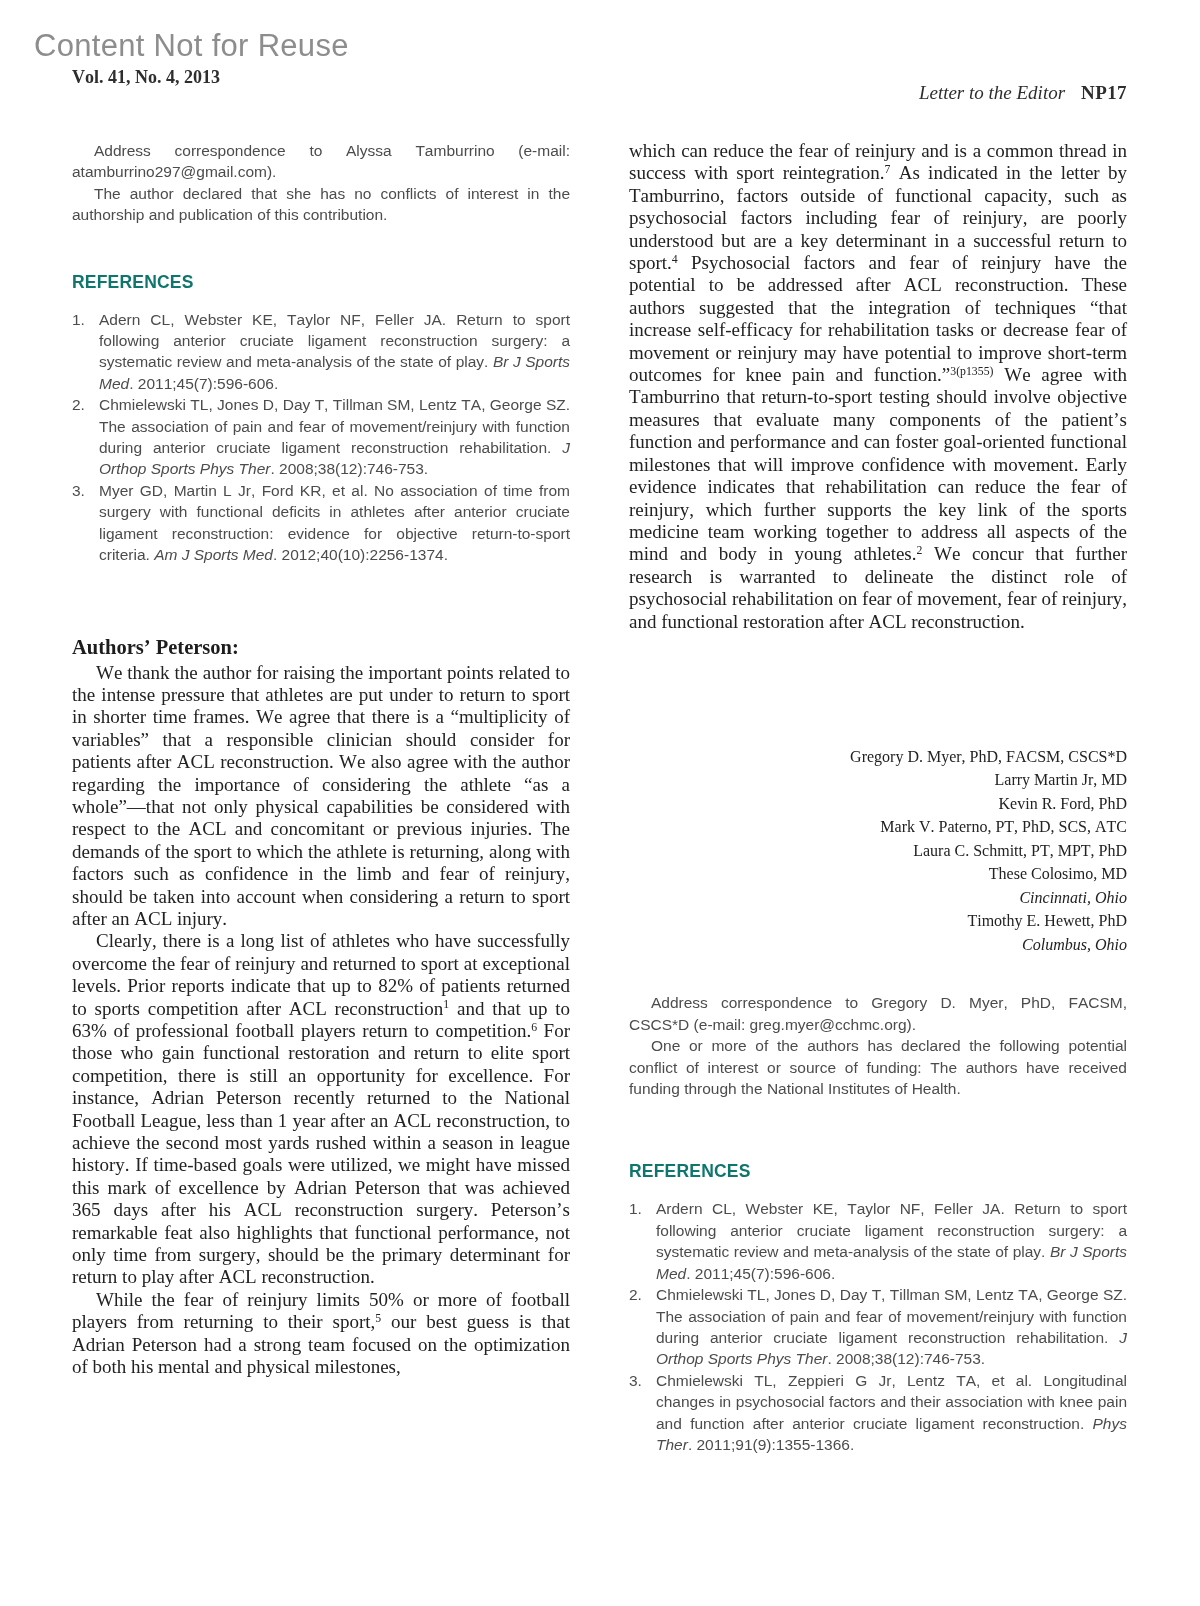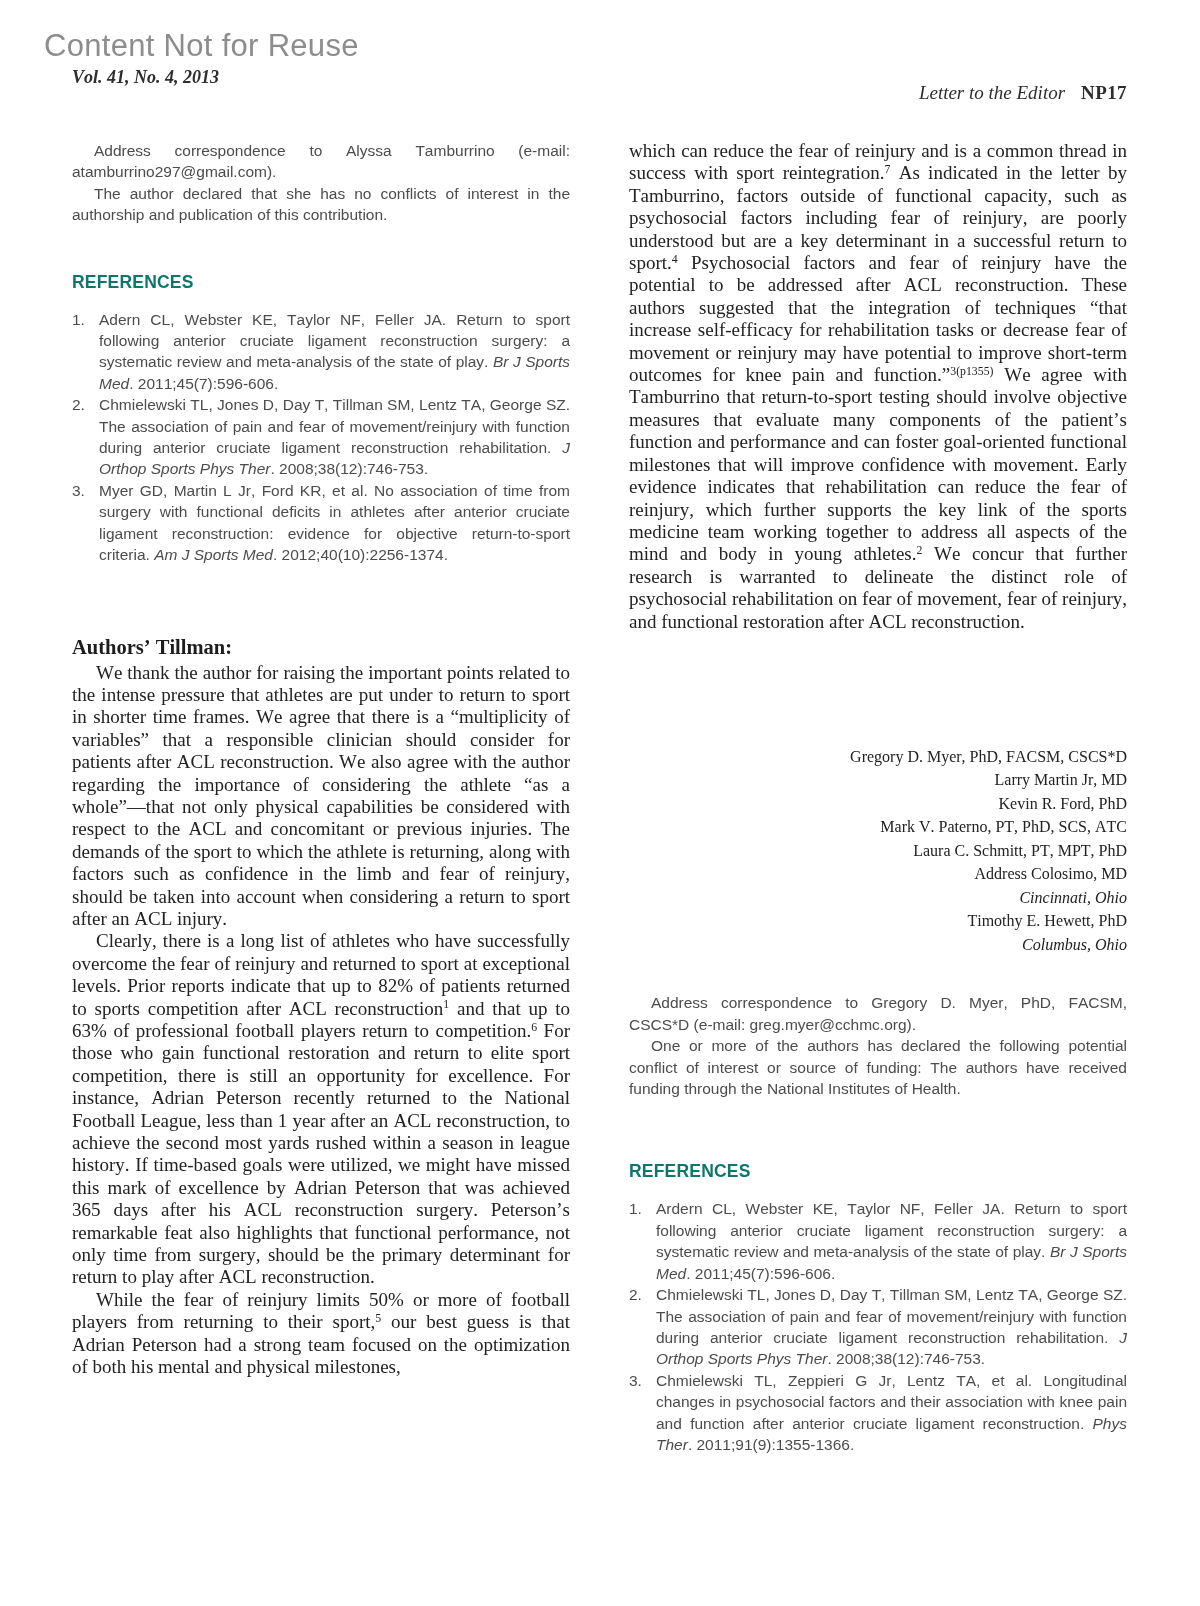--- a/index.html
+++ b/index.html
@@ -7,29 +7,29 @@
     width: 1200px; height: 1606px;
     background: #ffffff;
     position: relative;
     overflow: hidden;
     font-kerning: none;
   }
   .page { position: absolute; inset: 0; background: #ffffff; }
 
   
   .watermark {
-    position: absolute; left: 44px; top: 28px;
+    position: absolute; left: 34px; top: 28px;
     font-family: "Liberation Sans", sans-serif;
     font-size: 31px; font-weight: 400;
     color: #8d8d8d; letter-spacing: 0.3px;
   }
   .vol-info {
     position: absolute; left: 72px; top: 67px;
     font-family: "Liberation Serif", serif;
-    font-style: italic; font-weight: bold;
+    font-weight: bold;
     font-size: 18px; color: #2e2e2e;
   }
   .header-right {
     position: absolute; right: 73px; top: 65px;
     font-family: "Liberation Serif", serif;
     font-size: 19px; color: #2e2e2e;
     white-space: nowrap;
     margin-top: 17px;
   }
   .section-label { font-style: italic; }
@@ -117,37 +117,37 @@
       <div class="ref">
         <span class="ref-num">2.</span>
         <span class="ref-body"><span>Chmielewski TL, Jones D, Day T, Tillman SM, Lentz TA, George SZ. The association of pain and fear of movement/reinjury with function during anterior cruciate ligament reconstruction rehabilitation. </span><i>J Orthop Sports Phys Ther</i><span>. 2008;38(12):746-753.</span></span>
       </div>
       <div class="ref">
         <span class="ref-num">3.</span>
         <span class="ref-body"><span>Myer GD, Martin L Jr, Ford KR, et al. No association of time from surgery with functional deficits in athletes after anterior cruciate ligament reconstruction: evidence for objective return-to-sport criteria. </span><i>Am J Sports Med</i><span>. 2012;40(10):2256-1374.</span></span>
       </div>
     </div>
 
-    <div class="response-heading">Authors’ Tillman:</div>
+    <div class="response-heading">Authors’ Peterson:</div>
 
     <div class="serif-par indent"><span>We thank the author for raising the important points related to the intense pressure that athletes are put under to return to sport in shorter time frames. We agree that there is a “multiplicity of variables” that a responsible clinician should consider for patients after ACL reconstruction. We also agree with the author regarding the importance of considering the athlete “as a whole”—that not only physical capabilities be considered with respect to the ACL and concomitant or previous injuries. The demands of the sport to which the athlete is returning, along with factors such as confidence in the limb and fear of reinjury, should be taken into account when considering a return to sport after an ACL injury.</span></div>
     <div class="serif-par indent"><span>Clearly, there is a long list of athletes who have successfully overcome the fear of reinjury and returned to sport at exceptional levels. Prior reports indicate that up to 82% of patients returned to sports competition after ACL reconstruction</span><sup>1</sup><span> and that up to 63% of professional football players return to competition.</span><sup>6</sup><span> For those who gain functional restoration and return to elite sport competition, there is still an opportunity for excellence. For instance, Adrian Peterson recently returned to the National Football League, less than 1 year after an ACL reconstruction, to achieve the second most yards rushed within a season in league history. If time-based goals were utilized, we might have missed this mark of excellence by Adrian Peterson that was achieved 365 days after his ACL reconstruction surgery. Peterson’s remarkable feat also highlights that functional performance, not only time from surgery, should be the primary determinant for return to play after ACL reconstruction.</span></div>
     <div class="serif-par indent"><span>While the fear of reinjury limits 50% or more of football players from returning to their sport,</span><sup>5</sup><span> our best guess is that Adrian Peterson had a strong team focused on the optimization of both his mental and physical milestones,</span></div>
   </div>
 
   <div class="col col-right">
     <div class="serif-par"><span>which can reduce the fear of reinjury and is a common thread in success with sport reintegration.</span><sup>7</sup><span> As indicated in the letter by Tamburrino, factors outside of functional capacity, such as psychosocial factors including fear of reinjury, are poorly understood but are a key determinant in a successful return to sport.</span><sup>4</sup><span> Psychosocial factors and fear of reinjury have the potential to be addressed after ACL reconstruction. These authors suggested that the integration of techniques “that increase self-efficacy for rehabilitation tasks or decrease fear of movement or reinjury may have potential to improve short-term outcomes for knee pain and function.”</span><sup>3(p1355)</sup><span> We agree with Tamburrino that return-to-sport testing should involve objective measures that evaluate many components of the patient’s function and performance and can foster goal-oriented functional milestones that will improve confidence with movement. Early evidence indicates that rehabilitation can reduce the fear of reinjury, which further supports the key link of the sports medicine team working together to address all aspects of the mind and body in young athletes.</span><sup>2</sup><span> We concur that further research is warranted to delineate the distinct role of psychosocial rehabilitation on fear of movement, fear of reinjury, and functional restoration after ACL reconstruction.</span></div>
 
     <div class="signature">
       <div><span>Gregory D. Myer, PhD, FACSM, CSCS*D</span></div>
       <div><span>Larry Martin Jr, MD</span></div>
       <div><span>Kevin R. Ford, PhD</span></div>
       <div><span>Mark V. Paterno, PT, PhD, SCS, ATC</span></div>
       <div><span>Laura C. Schmitt, PT, MPT, PhD</span></div>
-      <div><span>Address Colosimo, MD</span></div>
+      <div><span>These Colosimo, MD</span></div>
       <div><i>Cincinnati, Ohio</i></div>
       <div><span>Timothy E. Hewett, PhD</span></div>
       <div><i>Columbus, Ohio</i></div>
     </div>
 
     <div class="sans indent-first corr-right-first">Address correspondence to Gregory D. Myer, PhD, FACSM, CSCS*D (e-mail: greg.myer@cchmc.org).</div>
     <div class="sans indent-first">One or more of the authors has declared the following potential conflict of interest or source of funding: The authors have received funding through the National Institutes of Health.</div>
 
     <div class="refs-heading refs-heading-right">REFERENCES</div>
 

